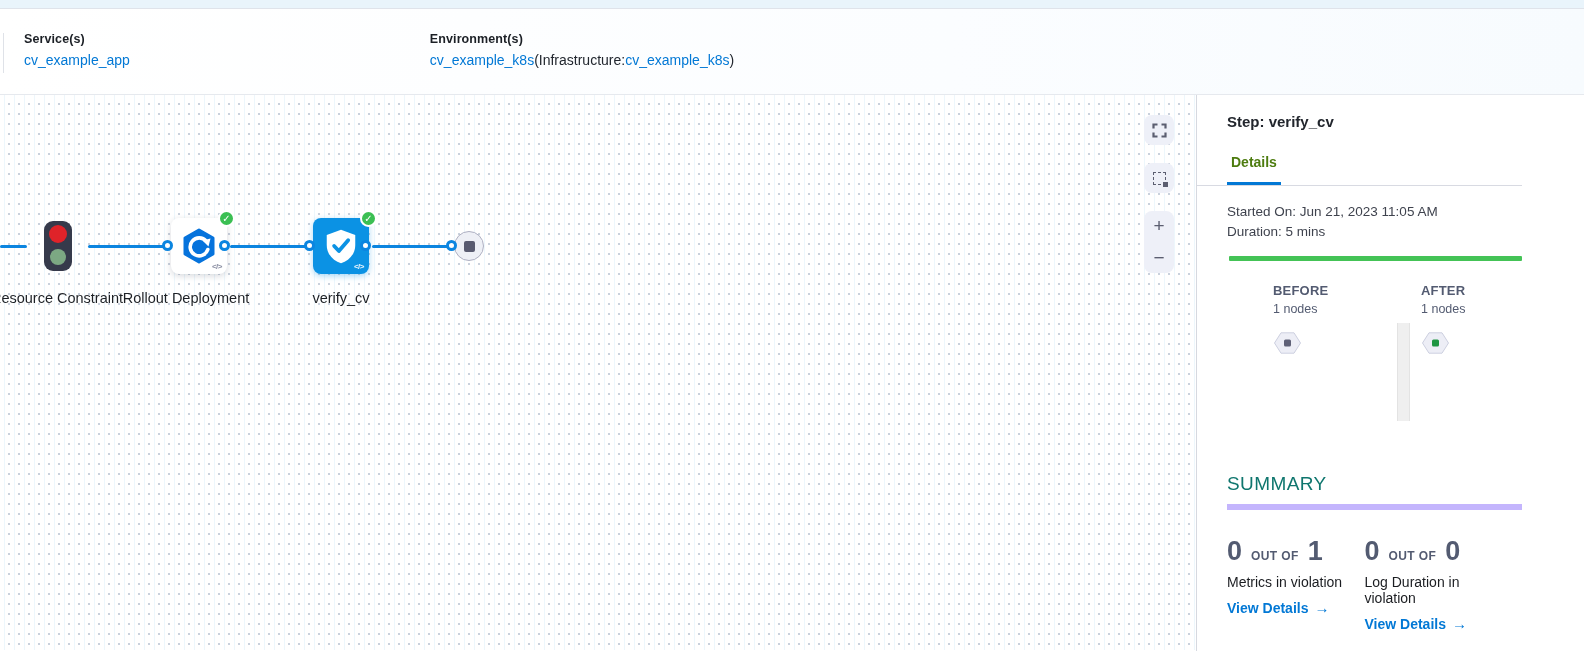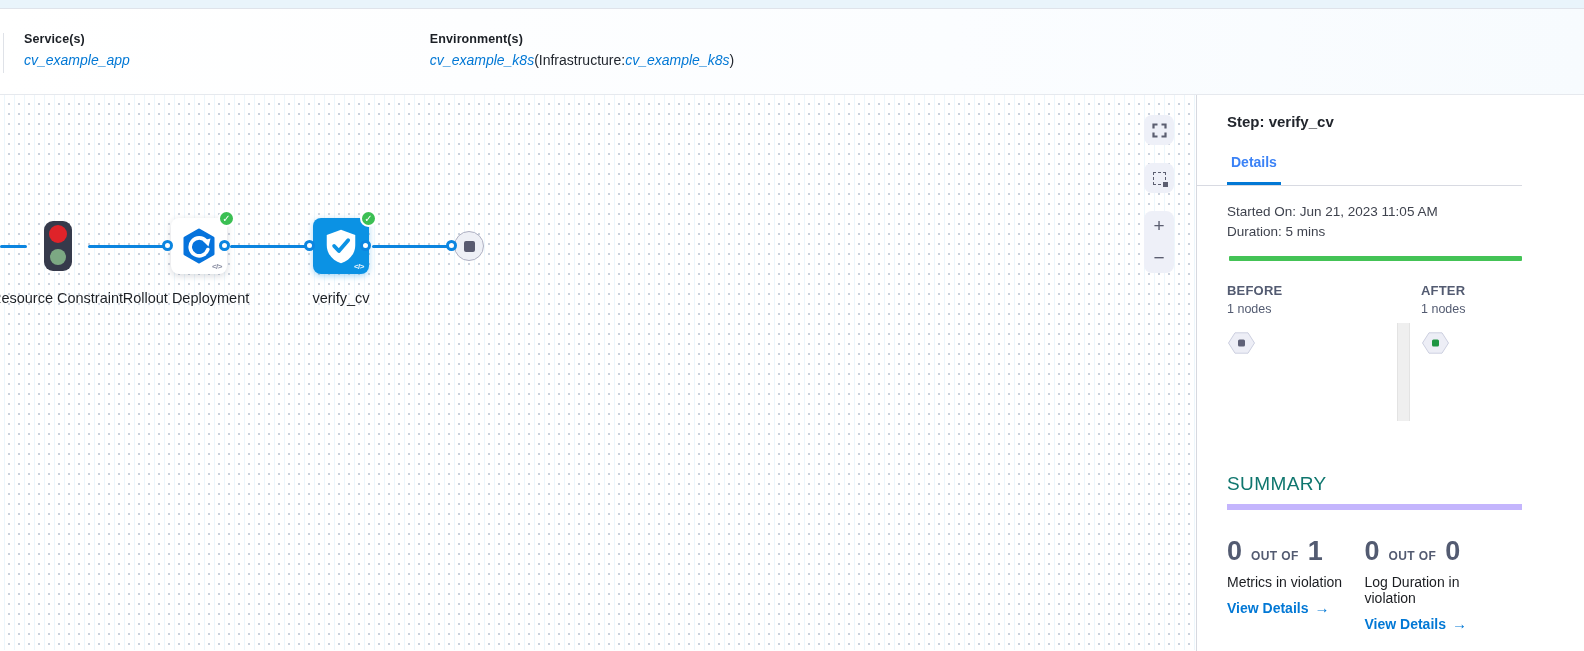--- a/index.html
+++ b/index.html
@@ -12,21 +12,21 @@
 
   
   .ctxbar { height:86px; background:linear-gradient(90deg,#ffffff 0%,#fbfdff 60%,#f7fbfe 100%);
     border-bottom:1px solid #e6e9ee; display:flex; align-items:flex-start; position:relative; }
   .ctxbar .left-rule { position:absolute; left:3px; top:24px; width:1px; height:40px; background:#dfe2e8; }
   .hgroup { padding-top:23px; }
   .hgroup.svc { margin-left:24px; }
   .hgroup.env { margin-left:300px; }
   .hlabel { font-size:12.5px; font-weight:700; color:#1c2026; letter-spacing:.1px; }
   .hvalue { margin-top:6px; font-size:14px; color:#22272f; }
-  .hlink { color:#0278d5; text-decoration:none; cursor:pointer;font-style:italic; }
+  .hlink { color:#0278d5; text-decoration:none; cursor:pointer; }
 
   
   .main { flex:1; display:flex; min-height:0; }
 
   
   .canvas { position:relative; width:1196px; height:555px; background-color:#ffffff;
     background-image:
       linear-gradient(to right, rgba(2,140,213,0.07) 1px, transparent 1px),
       radial-gradient(circle, rgba(90,112,148,0.32) 1px, transparent 1.4px);
     background-size:10px 10px, 10px 10px;
@@ -70,29 +70,29 @@
   .cbtn.zoomgrp { top:116px; height:62px; justify-content:space-between; padding:6px 0; }
   .zoombtn { font-size:19px; line-height:18px; color:#5b5e70; cursor:pointer; user-select:none; }
   .marquee-box { width:13px; height:13px; border:1.5px dashed #5b5e70; position:relative; }
   .marquee-box .dotc { position:absolute; right:-3px; bottom:-3px; width:5px; height:5px; background:#5b5e70; }
 
   
   .panel { width:326px; background:#fff; border-left:1px solid #d6d9e0; display:flex; flex-direction:column; }
   .panel-head { padding:18px 20px 0 30px; }
   .panel-title { font-size:15px; font-weight:700; color:#22262d; }
   .tabs { margin-top:24px; display:flex; }
-  .tab { font-size:14px; font-weight:700; color:#3b82f6; padding:0 4px 12px 4px;
+  .tab { font-size:14px; font-weight:700; color:#4d7c0f; padding:0 4px 12px 4px;
     border-bottom:3px solid #0278d5; cursor:pointer; }
   .tabs-divider { height:1px; background:#d8dae2; }
   .panel-body { flex:1; padding:16px 20px 13px 30px; overflow:hidden; }
   .meta-line { font-size:13.5px; color:#3f434e; line-height:20px; }
   .progress { height:5px; background:#44c356; border-radius:1px; margin:14px -20px 0 2px; }
 
   .ba-row { display:flex; margin-top:22px; min-height:172px; }
-  .ba-col.before { flex:1; }
+  .ba-col.before { flex:1;margin-left:46px; }
   .ba-col.after { width:92px; padding-left:11px; }
   .ba-title { font-size:13px; font-weight:700; color:#535b71; letter-spacing:.2px; }
   .ba-sub { font-size:12.5px; color:#535b71; margin-top:4px; }
   .hex-wrap { margin-top:15px; cursor:pointer; }
   .ba-scrollbar { width:13px; height:98px; margin-top:40px; background:#efefef;
     border-left:1px solid #e3e3e3; border-right:1px solid #e3e3e3; cursor:pointer; }
 
   .summary { margin-top:18px; }
   .summary-title { font-size:19px; color:#0f766e; letter-spacing:.4px; padding-bottom:9px;
     border-bottom:6px solid #c4b5fd; margin-right:-20px; }

